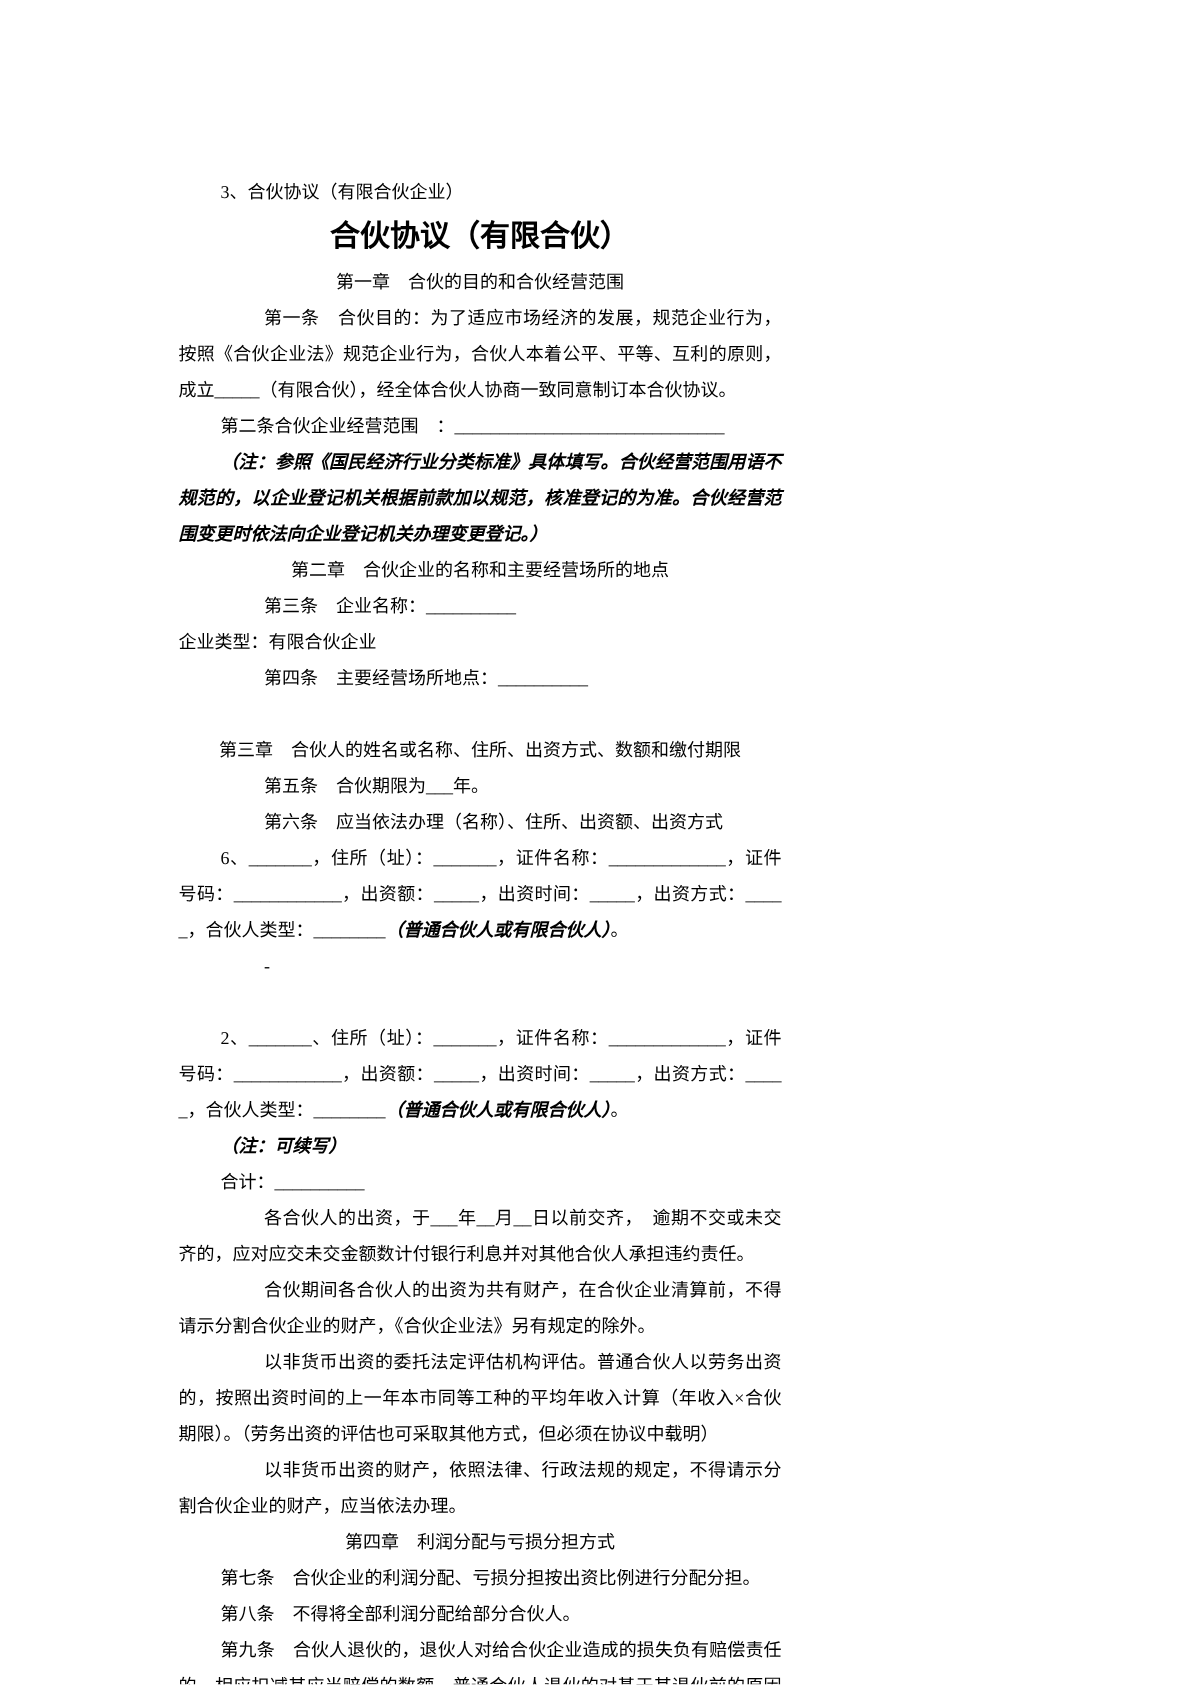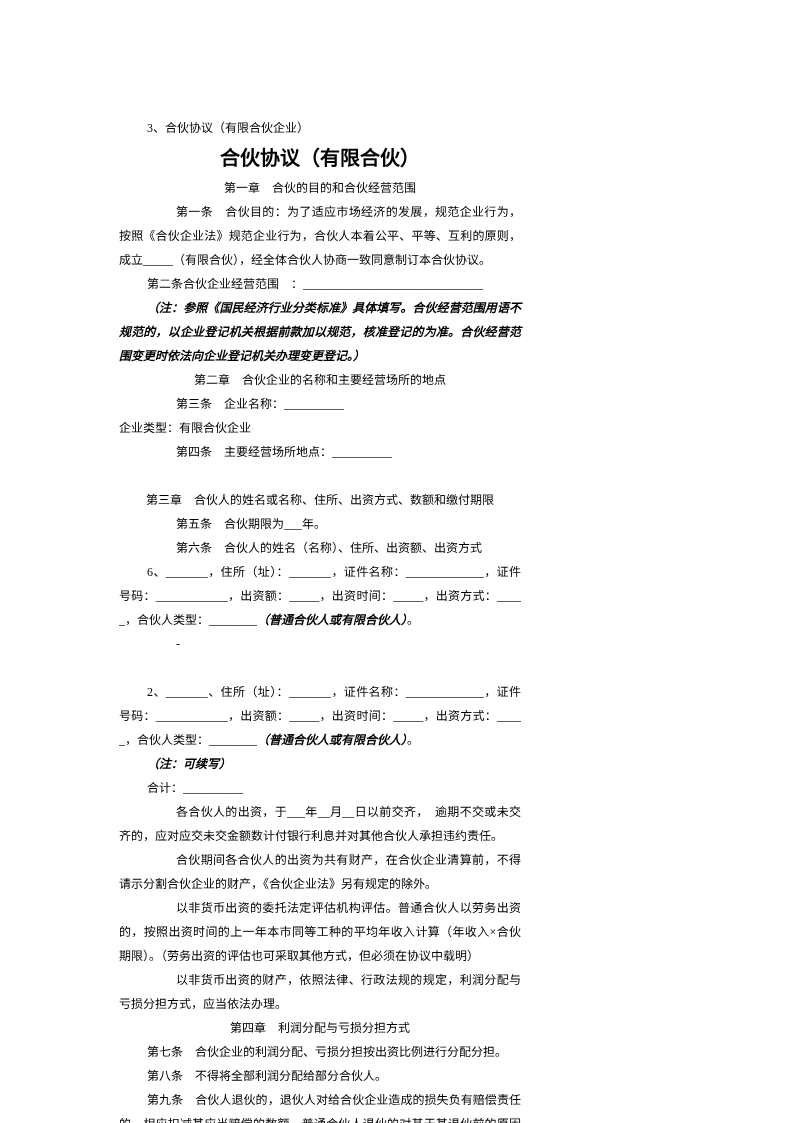--- a/index.html
+++ b/index.html
@@ -72,41 +72,41 @@
   <p class="p">企业类型：有限合伙企业</p>
 
   <p class="p indent-l">第四条　主要经营场所地点：__________</p>
 
   <div class="spacer"></div>
 
   <p class="p center">第三章　合伙人的姓名或名称、住所、出资方式、数额和缴付期限</p>
 
   <p class="p indent-l">第五条　合伙期限为___年。</p>
 
-  <p class="p indent-l">第六条　合伙人的姓名（名称）、住所、出资额、出资方式</p>
+  <p class="p indent-l">第六条　应当依法办理（名称）、住所、出资额、出资方式</p>
 
   <p class="p indent-s"><span>6、_______，住所（址）：_______，证件名称：_____________，证件号码：____________，出资额：_____，出资时间：_____，出资方式：_____，合伙人类型：________</span><span class="em">（普通合伙人或有限合伙人）</span><span>。</span></p>
 
   <p class="p indent-l">-</p>
 
   <div class="spacer"></div>
 
   <p class="p indent-s"><span>2、_______、住所（址）：_______，证件名称：_____________，证件号码：____________，出资额：_____，出资时间：_____，出资方式：_____，合伙人类型：________</span><span class="em">（普通合伙人或有限合伙人）</span><span>。</span></p>
 
   <p class="p note indent-s">（注：可续写）</p>
 
   <p class="p indent-s">合计：__________</p>
 
   <p class="p indent-l">各合伙人的出资，于___年__月__日以前交齐，　逾期不交或未交齐的，应对应交未交金额数计付银行利息并对其他合伙人承担违约责任。</p>
 
   <p class="p indent-l">合伙期间各合伙人的出资为共有财产，在合伙企业清算前，不得请示分割合伙企业的财产，《合伙企业法》另有规定的除外。</p>
 
   <p class="p indent-l">以非货币出资的委托法定评估机构评估。普通合伙人以劳务出资的，按照出资时间的上一年本市同等工种的平均年收入计算（年收入×合伙期限）。（劳务出资的评估也可采取其他方式，但必须在协议中载明）</p>
 
-  <p class="p indent-l">以非货币出资的财产，依照法律、行政法规的规定，利润分配与亏损分担方式，应当依法办理。</p>
+  <p class="p indent-l">以非货币出资的财产，依照法律、行政法规的规定，不得请示分割合伙企业的财产，应当依法办理。</p>
 
   <p class="p center">第四章　利润分配与亏损分担方式</p>
 
   <p class="p indent-s">第七条　合伙企业的利润分配、亏损分担按出资比例进行分配分担。</p>
 
   <p class="p indent-s">第八条　不得将全部利润分配给部分合伙人。</p>
 
   <p class="p indent-s">第九条　合伙人退伙的，退伙人对给合伙企业造成的损失负有赔偿责任的，相应扣减其应当赔偿的数额。普通合伙人退伙的对基于其退伙前的原因发生的有限合伙企业债务，承担无限连带责任。有限</p>
 
 </div>

